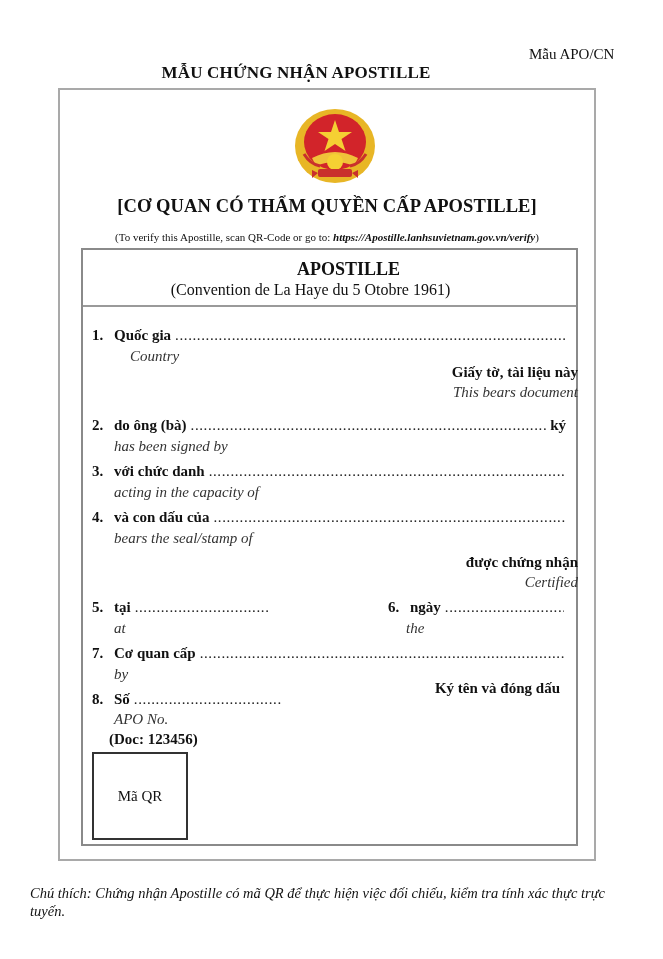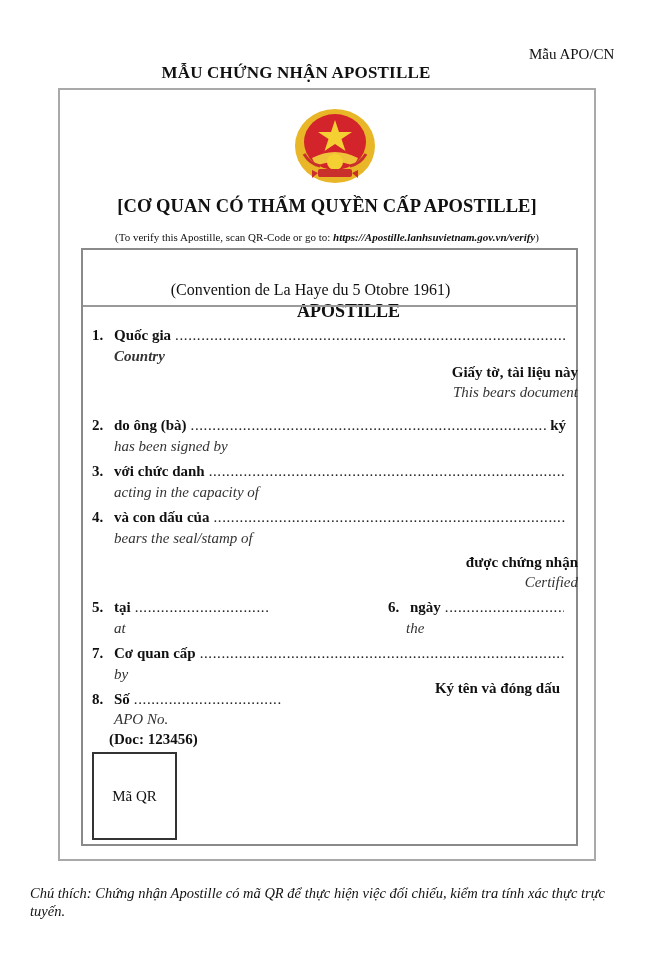--- a/index.html
+++ b/index.html
@@ -11,33 +11,33 @@
     .main-title { left: 0; width: 592px; top: 63px; text-align: center; font-size: 17px; font-weight: bold; letter-spacing: 0.2px; }
 
     .outer-box { left: 58px; top: 88px; width: 538px; height: 773px; border: 2px solid #a9a9a9; }
     .emblem { left: 290px; top: 106px; width: 90px; height: 82px; }
     .authority { left: 58px; width: 538px; top: 196px; text-align: center; font-size: 18.5px; font-weight: bold; letter-spacing: 0.1px; }
     .verify { left: 58px; width: 538px; top: 231px; text-align: center; font-size: 11px; }
     .verify .url { font-weight: bold; font-style: italic; }
 
     .inner-box { left: 81px; top: 248px; width: 497px; height: 598px; border: 2px solid #8a8a8a; }
 
-    .apo-title { left: 81px; width: 535px; top: 259px; text-align: center; font-size: 18px; font-weight: bold; margin-top: 42px; }
+    .apo-title { left: 81px; width: 535px; top: 259px; text-align: center; font-size: 18px; font-weight: bold; }
     .apo-sub { left: 81px; width: 459px; top: 281px; text-align: center; font-size: 16px; }
     .divider { left: 83px; top: 305px; width: 493px; height: 2px; background: #9a9a9a; }
 
     .row { font-size: 15px; font-weight: bold; white-space: nowrap; display: flex; align-items: baseline; }
     .num { display: inline-block; width: 22px; }
     .dots { flex: 1; overflow: hidden; font-weight: normal; letter-spacing: 0.6px; margin-left: 4px; color: #222; }
     .en { font-size: 15px; font-style: italic; color: #333; }
     .center-label { left: 81px; width: 497px; text-align: right; }
     .cbold { font-size: 15px; font-weight: bold; }
     .cital { font-size: 15px; font-style: italic; color: #333; }
 
-    .qr-box { left: 92px; top: 752px; width: 85px; height: 88px; border: 2px solid #333; display: flex; align-items: center; justify-content: center; font-size: 15px; }
+    .qr-box { left: 92px; top: 752px; width: 96px; height: 88px; border: 2px solid #333; display: flex; align-items: center; justify-content: center; font-size: 15px; }
 
     .note { left: 30px; top: 884px; width: 610px; font-size: 14.5px; font-style: italic; line-height: 18px; }
   </style>
 </head>
 <body>
 
 <div class="abs form-code">Mẫu APO/CN</div>
 <div class="abs main-title">MẪU CHỨNG NHẬN APOSTILLE</div>
 
 <div class="abs outer-box"></div>
@@ -67,21 +67,21 @@
 
 <div class="abs apo-title">APOSTILLE</div>
 <div class="abs apo-sub">(Convention de La Haye du 5 Otobre 1961)</div>
 <div class="abs divider"></div>
 
 <div class="abs row" style="left:92px; top:327px; width:474px;">
   <span class="num">1.</span>
   <span>Quốc gia</span>
   <span class="dots">............................................................................................................................................................</span>
 </div>
-<div class="abs en" style="left:114px; top:348px;font-weight:bold;">Country</div>
+<div class="abs en" style="left:130px; top:348px;">Country</div>
 
 <div class="abs center-label cbold" style="top:364px;">Giấy tờ, tài liệu này</div>
 <div class="abs center-label cital" style="top:384px;">This bears document</div>
 
 <div class="abs row" style="left:92px; top:417px; width:474px;">
   <span class="num">2.</span>
   <span>do ông (bà)</span>
   <span class="dots" style="margin-right:4px;">............................................................................................................................................................</span>
   <span>ký</span>
 </div>

